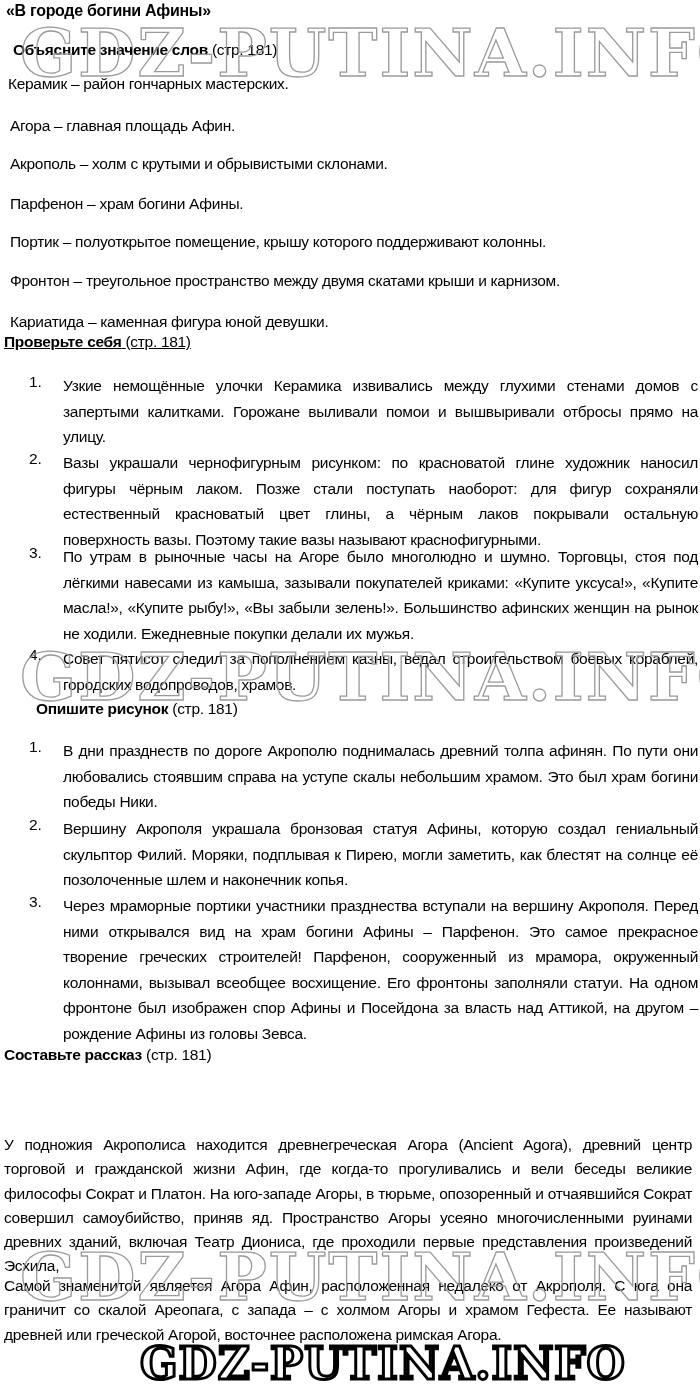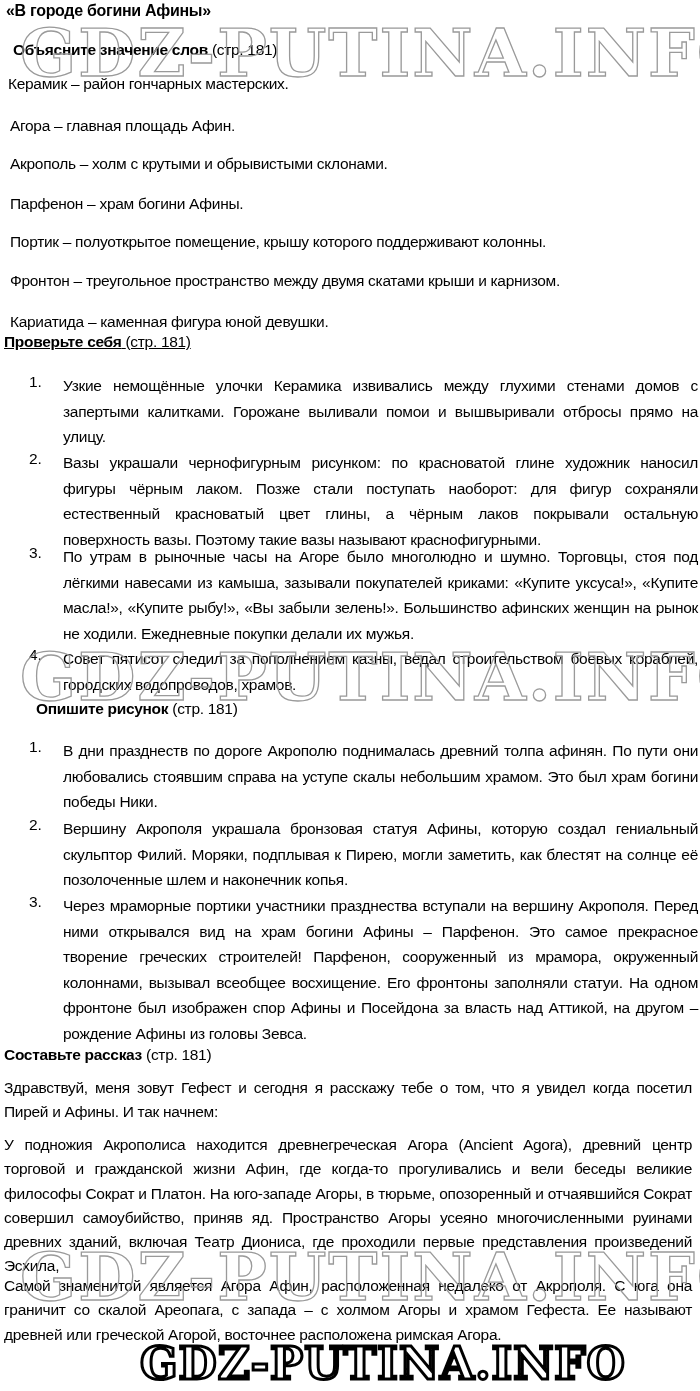--- a/index.html
+++ b/index.html
@@ -74,21 +74,20 @@
     <span class="n num">2.</span>
     <div class="t">Вершину Акрополя украшала бронзовая статуя Афины, которую создал гениальный скульптор Филий. Моряки, подплывая к Пирею, могли заметить, как блестят на солнце её позолоченные шлем и наконечник копья.</div>
   </div>
   <div class="item" style="top:893px; height:160px;">
     <span class="n num">3.</span>
     <div class="t">Через мраморные портики участники празднества вступали на вершину Акрополя. Перед ними открывался вид на храм богини Афины – Парфенон. Это самое прекрасное творение греческих строителей! Парфенон, сооруженный из мрамора, окруженный колоннами, вызывал всеобщее восхищение. Его фронтоны заполняли статуи. На одном фронтоне был изображен спор Афины и Посейдона за власть над Аттикой, на другом – рождение Афины из головы Зевса.</div>
   </div>
 
   <div class="line" style="left:4px; top:1046px;"><span class="b">Составьте рассказ</span> <span>(стр. 181)</span></div>
 
-  <div class="para" style="left:4px; top:1076px; width:688px; line-height:24px;">Здравствуй, меня зовут Гефест и сегодня я расскажу тебе о том, что я увидел когда посетил Пирей и Афины. И так начнем:</div>
   <div class="para" style="left:4px; top:1133px; width:688px; line-height:24.3px;">У подножия Акрополиса находится древнегреческая Агора (Ancient Agora), древний центр торговой и гражданской жизни Афин, где когда-то прогуливались и вели беседы великие философы Сократ и Платон. На юго-западе Агоры, в тюрьме, опозоренный и отчаявшийся Сократ совершил самоубийство, приняв яд. Пространство Агоры усеяно многочисленными руинами древних зданий, включая Театр Диониса, где проходили первые представления произведений Эсхила,</div>
   <div class="para" style="left:4px; top:1274px; width:688px; line-height:24.3px;">Самой знаменитой является Агора Афин, расположенная недалеко от Акрополя. С юга она граничит со скалой Ареопага, с запада – с холмом Агоры и храмом Гефеста. Ее называют древней или греческой Агорой, восточнее расположена римская Агора.</div>
 
   <div class="wm" style="left:20px; top:14px; font-size:66px;">GDZ-PUTINA.INFO</div>
   <div class="wm" style="left:20px; top:638px; font-size:66px;">GDZ-PUTINA.INFO</div>
   <div class="wm" style="left:20px; top:1238px; font-size:66px;">GDZ-PUTINA.INFO</div>
   <div class="wm-bottom" style="left:140px; top:1338px; font-size:44px;">GDZ-PUTINA.INFO</div>
 
 </div>
 

